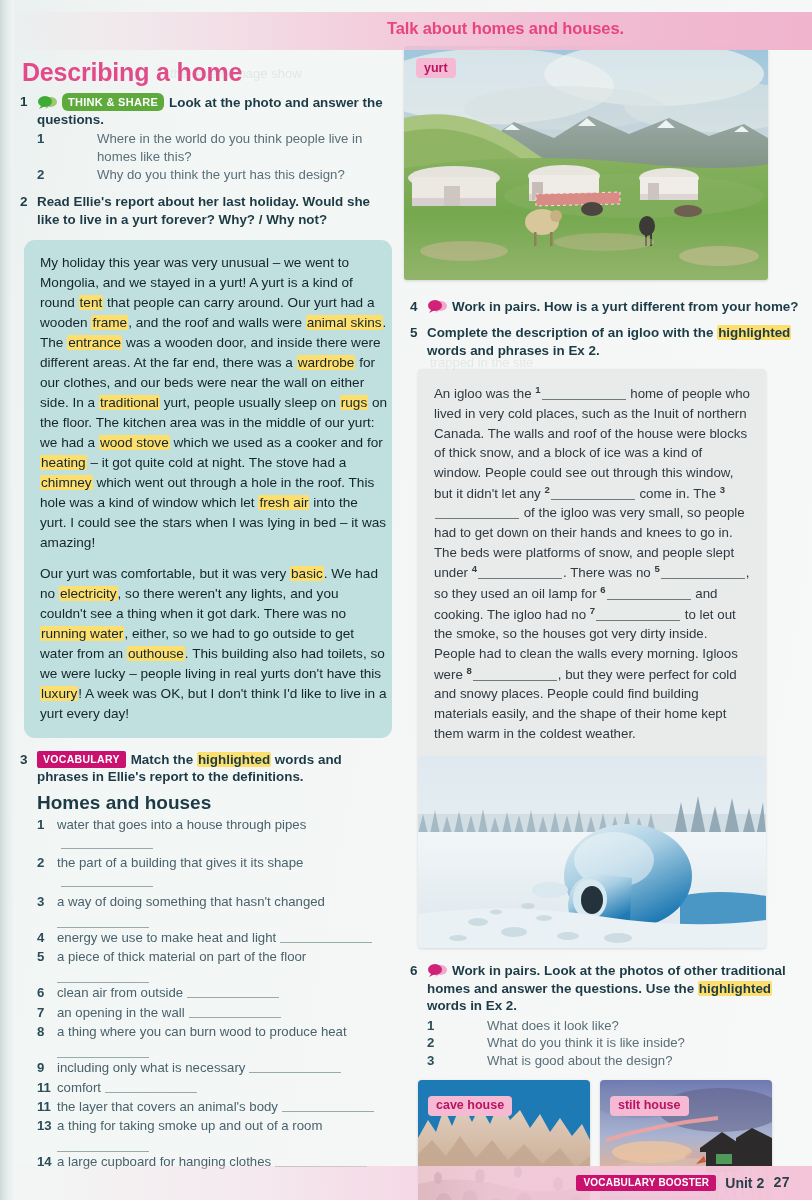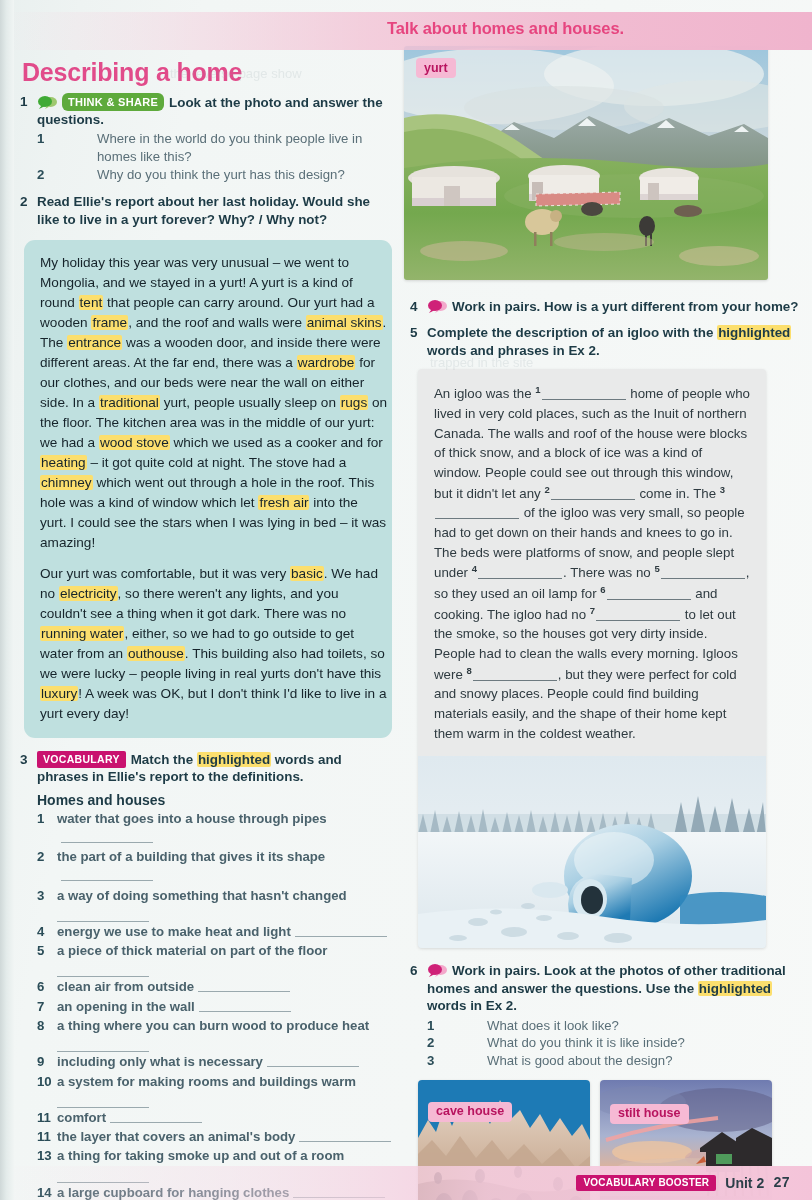--- a/index.html
+++ b/index.html
@@ -88,24 +88,24 @@
     margin:12px 0 0 10px; width:368px;
     background:#bfe0df; border-radius:11px;
     padding:13px 4px 14px 16px;
     color:#16242b; font-size:13.6px; line-height:1.47;
   }
   #reading-panel p { margin:0 0 11px 0; }
   #reading-panel p:last-child { margin-bottom:0; }
   .hl { background:#fcdf6e; padding:0 1px; border-radius:2px; }
 
   
-  #def-head { margin:6px 0 1px 23px; font-size:14px; font-weight:bold; color:#1d3b46; }
+  #def-head { margin:6px 0 1px 23px; font-size:19px; font-weight:bold; color:#1d3b46; }
   .def-item { display:flex; margin-left:23px; font-size:13.2px; color:#4a626c; line-height:1.46; }
   .def-item .dn { width:20px; flex:0 0 20px; font-weight:bold; color:#2b4d58; text-align:left;}
-  .def-item .dt { flex:1;font-weight:bold; }
+  .def-item .dt { flex:1; }
   .rule {
     display:inline-block; border-bottom:1.2px solid #9aa9ae;
     min-width:92px; height:11px; margin-left:4px; vertical-align:-1px;
   }
 
   
   .photo { position:relative; overflow:hidden; }
   .caption {
     position:absolute; z-index:5;
     background:#f6b9d4; color:#b8145f;
@@ -242,24 +242,20 @@
           <div class="dn">7</div>
           <div class="dt">an opening in the wall<span class="rule"></span></div>
         </div>
         <div class="def-item">
           <div class="dn">8</div>
           <div class="dt">a thing where you can burn wood to produce heat<span class="rule" style="display: block; margin-left: 0px; margin-top: 6px; width: 92px;"></span></div>
         </div>
         <div class="def-item">
           <div class="dn">9</div>
           <div class="dt">including only what is necessary<span class="rule"></span></div>
-        </div>
-        <div class="def-item">
-          <div class="dn">10</div>
-          <div class="dt">a system for making rooms and buildings warm<span class="rule" style="display: block; margin-left: 0px; margin-top: 6px; width: 92px;"></span></div>
         </div>
         <div class="def-item">
           <div class="dn">11</div>
           <div class="dt">comfort<span class="rule"></span></div>
         </div>
         <div class="def-item">
           <div class="dn">11</div>
           <div class="dt">the layer that covers an animal's body<span class="rule"></span></div>
         </div>
         <div class="def-item">
@@ -474,21 +470,21 @@
             <ellipse cx="120" cy="150" rx="6" ry="8"></ellipse>
           </g>
           <g fill="#3a2a20" opacity=".8">
             <ellipse cx="62" cy="96" rx="5" ry="7"></ellipse>
               <ellipse cx="100" cy="92" rx="4" ry="6"></ellipse>
             <ellipse cx="140" cy="104" rx="5" ry="7"></ellipse>
               <ellipse cx="20" cy="98" rx="4" ry="6"></ellipse>
           </g>
           <path d="M0 146 Q46 138 86 148 Q128 158 172 148 L172 160 L0 160 Z" fill="#5d4236"></path>
         </svg>
-        <span class="caption" style="left:10px; top:22px;padding-left:8px;">cave house</span>
+        <span class="caption" style="left:10px; top:16px;padding-left:8px;">cave house</span>
       </div>
       <div class="photo" id="stilt-photo">
         <svg width="172" height="160" viewBox="0 0 172 160" preserveAspectRatio="none">
           <defs>
             <linearGradient id="sunsetG" x1="0" y1="0" x2="0" y2="1">
               <stop offset="0%" stop-color="#6f7bb0"></stop>
                 <stop offset="35%" stop-color="#a9b3d0"></stop>
               <stop offset="60%" stop-color="#e8b391"></stop>
                 <stop offset="78%" stop-color="#f0cfa9"></stop>
               <stop offset="100%" stop-color="#9fb0c6"></stop>
@@ -524,21 +520,21 @@
               <line x1="166" y1="86" x2="168" y2="116"></line>
           </g>
           <g fill="#5c5f78" opacity=".55">
             <rect x="0" y="116" width="172" height="3"></rect>
               <rect x="0" y="128" width="172" height="2"></rect>
             <rect x="0" y="140" width="172" height="2.5"></rect>
           </g>
           <circle cx="64" cy="108" r="1.6" fill="#3d3b44"></circle>
           <circle cx="80" cy="107" r="1.3" fill="#3d3b44"></circle>
         </svg>
-        <span class="caption" style="left:10px; top:24px;">stilt house</span>
+        <span class="caption" style="left:10px; top:16px;">stilt house</span>
       </div>
     </div>
 
   </div>
 
   <div id="footer">
     <span class="badge-booster">VOCABULARY BOOSTER</span>
     <span class="unit">Unit 2</span>
     <span class="pg">27</span>
   </div>

